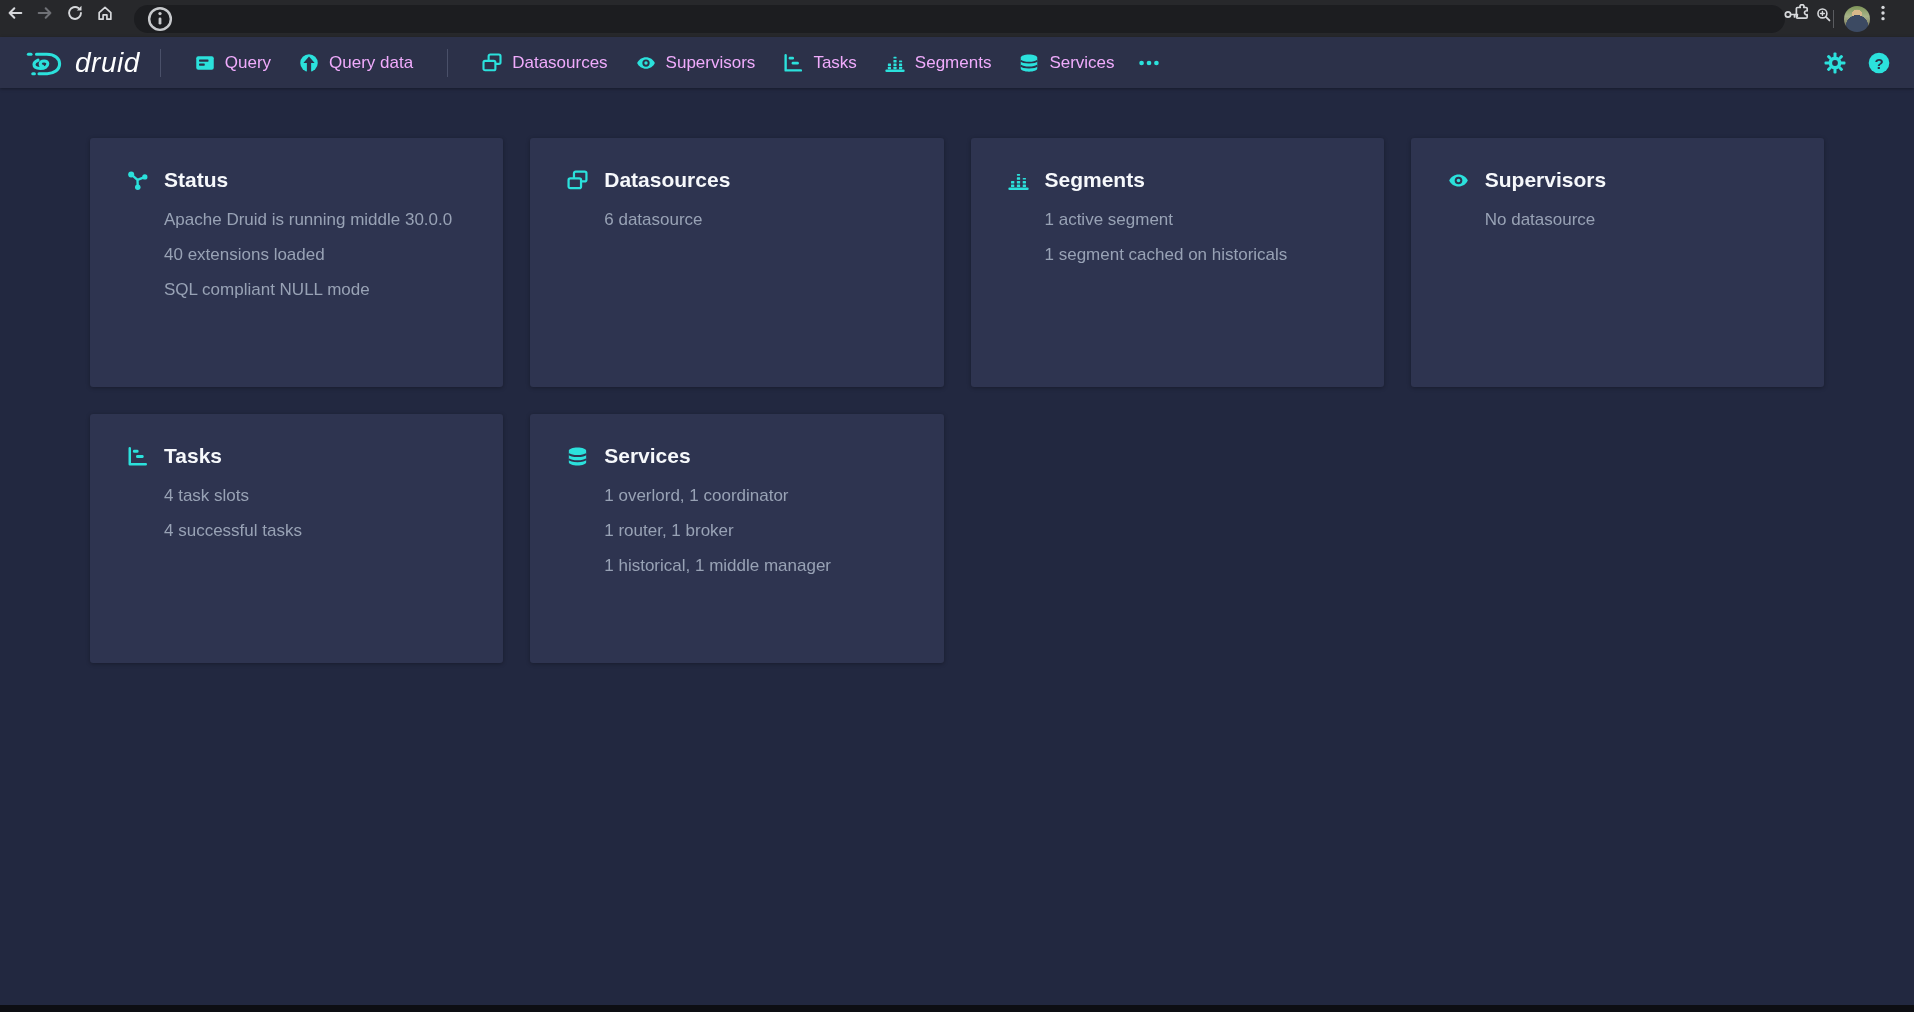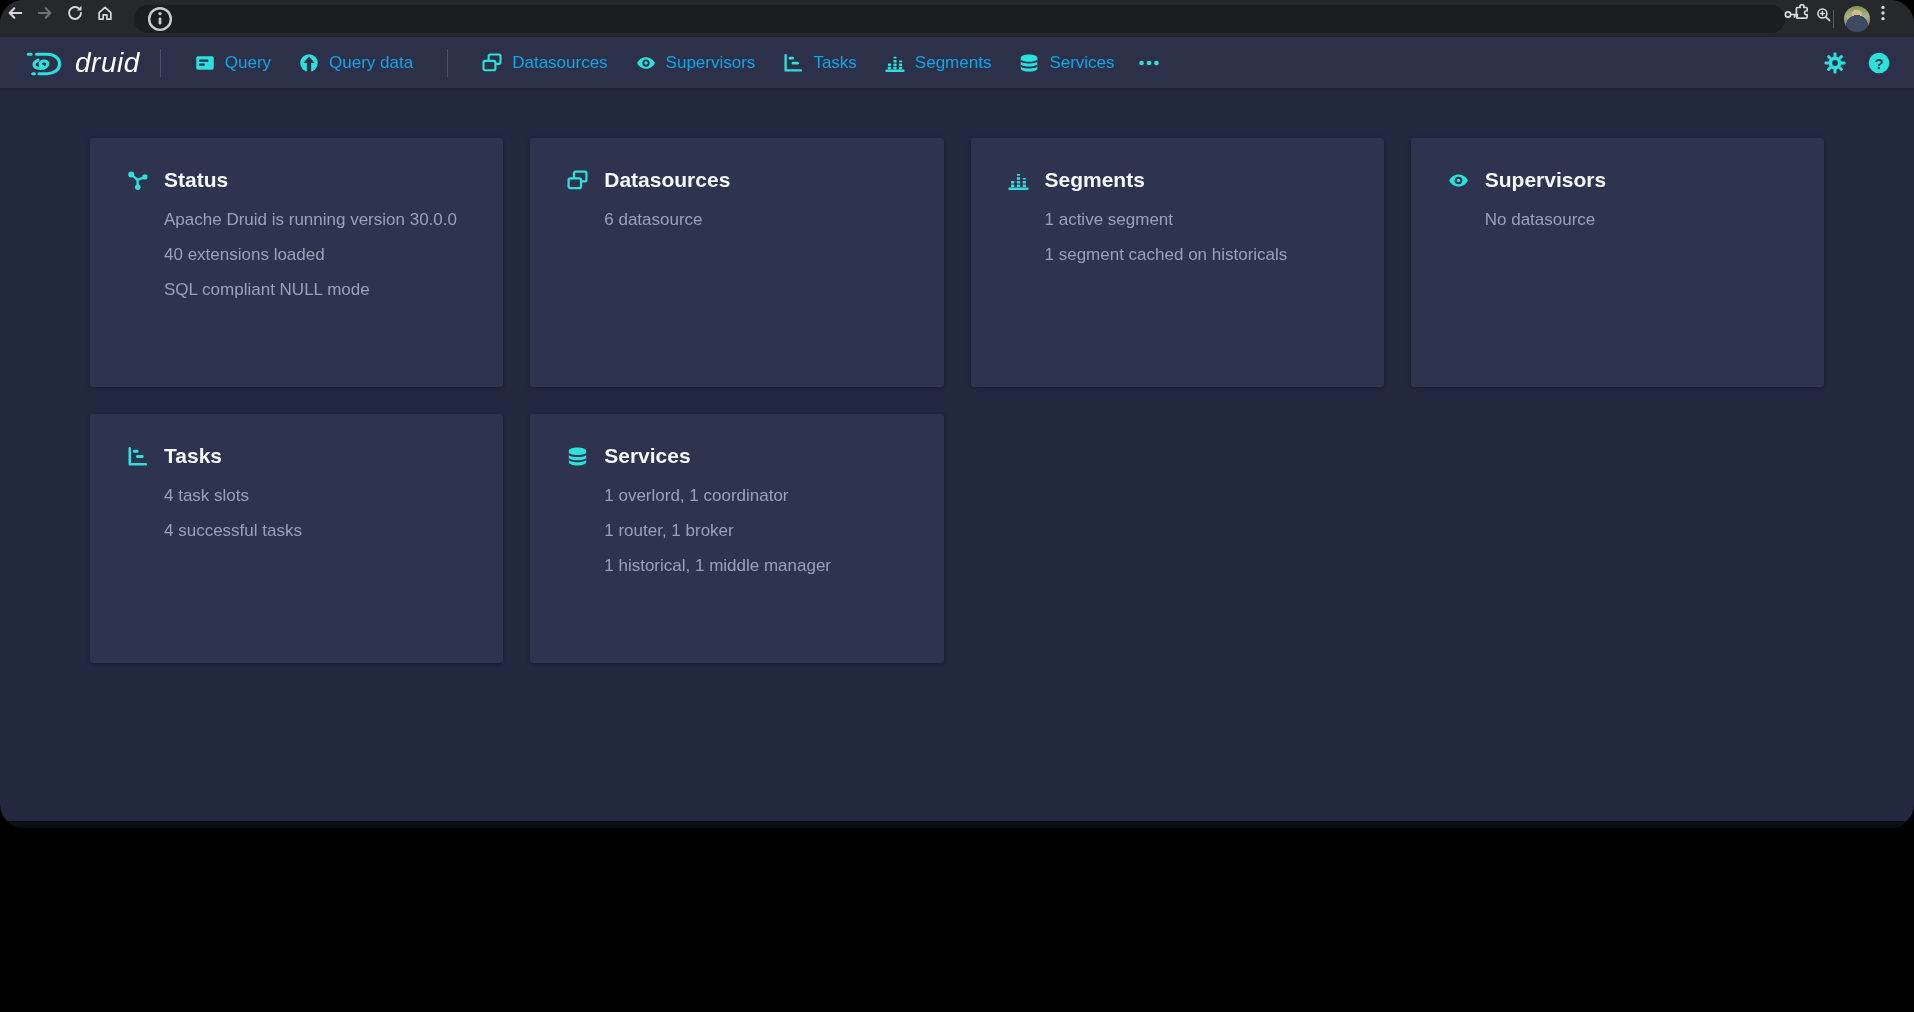--- a/index.html
+++ b/index.html
@@ -9,21 +9,21 @@
   :root {
     --accent:#2be1dc;
     --page-bg:#222840;
     --navbar-bg:#2c3149;
     --card-bg:#2e3450;
     --chrome-bg:#27282b;
     --urlbar-bg:#1c1d20;
     --cutout:#2c3149;
   }
 
-  .screen { position:relative; width:1914px; height:828px; background:var(--page-bg); overflow:hidden;border-radius:24px; }
+  .screen { position:relative; width:1914px; height:1012px; background:var(--page-bg); overflow:hidden; }
 
   
   .chrome { height:37px; background:var(--chrome-bg); display:flex; align-items:center; padding:0 10px 0 6px; }
   .chrome-btn { width:30px; height:30px; border:none; background:transparent; display:flex; align-items:center; justify-content:center; color:#d6d8db; border-radius:50%; flex:0 0 auto; cursor:pointer; }
   .chrome-btn.disabled { color:#6f7176; }
   .chrome-btn svg { width:18px; height:18px; }
 
   .url-pill { flex:1; height:28px; margin:0 8px; background:var(--urlbar-bg); border-radius:14px; display:flex; align-items:center; padding:0 12px; min-width:0; }
   .url-pill .page-info { color:#c7c9cc; width:17px; height:17px; flex:0 0 auto; }
   .url-text { margin-left:10px; font-size:15px; color:#9aa0a6; white-space:nowrap; overflow:hidden; }
@@ -39,21 +39,21 @@
       radial-gradient(circle at 50% 34%, #d8b98a 0 24%, transparent 25%),
       linear-gradient(180deg,#7d9458 0%, #a8b489 40%, #62584a 100%);
   }
 
   
   .navbar { height:51px; background:var(--navbar-bg); display:flex; align-items:center; padding:0 18px 0 26px; box-shadow:0 1px 3px rgba(0,0,0,.35); position:relative; z-index:2; }
   .brand { display:flex; align-items:center; gap:11px; background:none; border:none; cursor:pointer; }
   .brand-logo { width:38px; height:32px; }
   .brand-word { font-size:28px; font-style:italic; color:#ffffff; letter-spacing:.5px; }
   .nav-vsep { width:1px; height:28px; background:#4a5069; margin:0 20px; }
-  .nav-item { display:flex; align-items:center; gap:10px; height:51px; padding:0 14px; background:none; border:none; cursor:pointer; color:#0ea5e9; font-size:17px; font-family:inherit; }
+  .nav-item { display:flex; align-items:center; gap:10px; height:51px; padding:0 14px; background:none; border:none; cursor:pointer; color:#f0abfc; font-size:17px; font-family:inherit; }
   .nav-item .icon, .nav-right .icon { width:20px; height:20px; color:var(--accent); display:inline-flex; }
   .nav-item .icon svg, .card-head .icon svg, .nav-right svg, .more-btn svg { width:100%; height:100%; }
   .more-btn { width:40px; height:51px; background:none; border:none; cursor:pointer; display:flex; align-items:center; justify-content:center; color:var(--accent); }
   .more-btn .icon { width:22px; height:22px; }
   .nav-right { margin-left:auto; display:flex; align-items:center; gap:22px; padding-right:6px; }
   .nav-icon-btn { background:none; border:none; cursor:pointer; width:22px; height:22px; color:var(--accent); padding:0; }
 
   
   .content { padding:50px 90px 0; display:grid; grid-template-columns:repeat(4,1fr); gap:27px; grid-auto-rows:249px; }
   .card { background:var(--card-bg); --cutout:var(--card-bg); border-radius:3px; box-shadow:0 1px 4px rgba(0,0,0,.3); padding:30px 28px 0 37px; cursor:pointer; }
@@ -308,21 +308,21 @@
               <g fill="currentColor">
                 <circle cx="3.2" cy="3.4" r="2.3"></circle>
                 <circle cx="13.6" cy="5.3" r="2"></circle>
                 <circle cx="8.2" cy="13.2" r="2.1"></circle>
               </g>
             </svg>
           </span>
         <span class="card-title">Status</span>
       </div>
       <div class="card-body">
-        <div class="line">Apache Druid is running version 30.0.0</div>
+        <div class="line">Apache Druid is running middle 30.0.0</div>
         <div class="line">40 extensions loaded</div>
         <div class="line">SQL compliant NULL mode</div>
       </div>
     </div>
 
     <div class="card">
       <div class="card-head">
         <span class="icon">
             <svg viewBox="0 0 16 16">
               <rect stroke="currentColor" fill="none" stroke-linecap="round" stroke-linejoin="round" stroke-width="1.7" x="5.3" y="1.2" width="9.5" height="7.5" rx="1.3"></rect>

